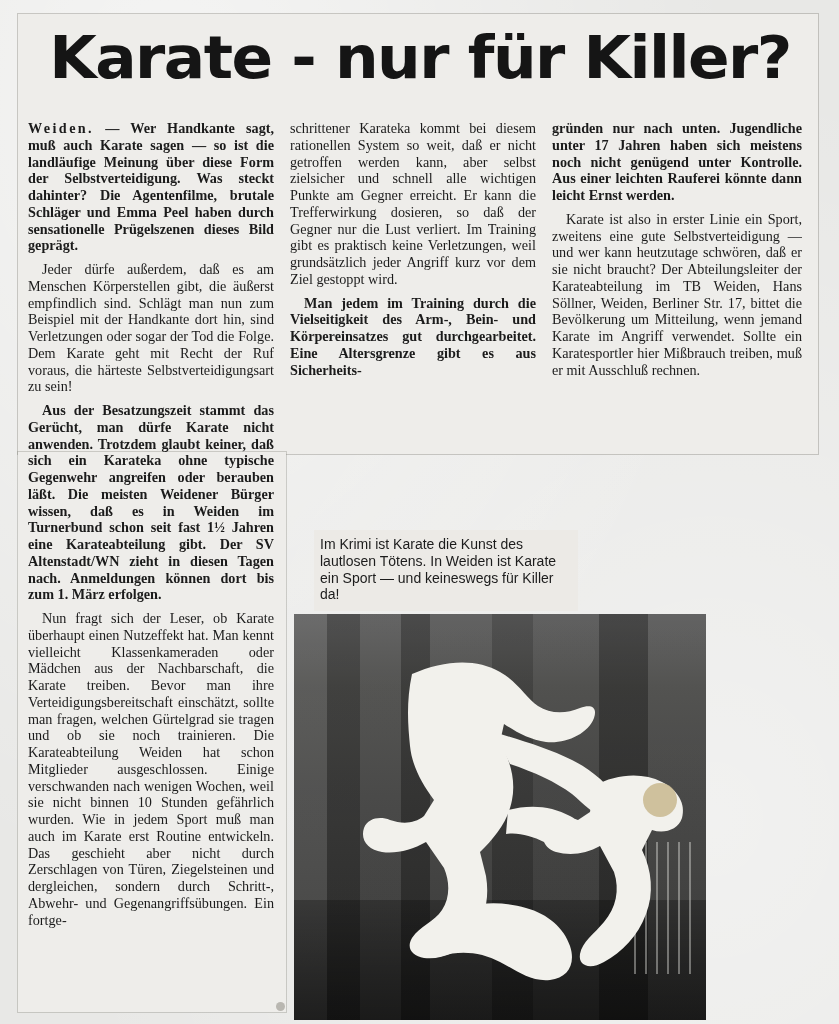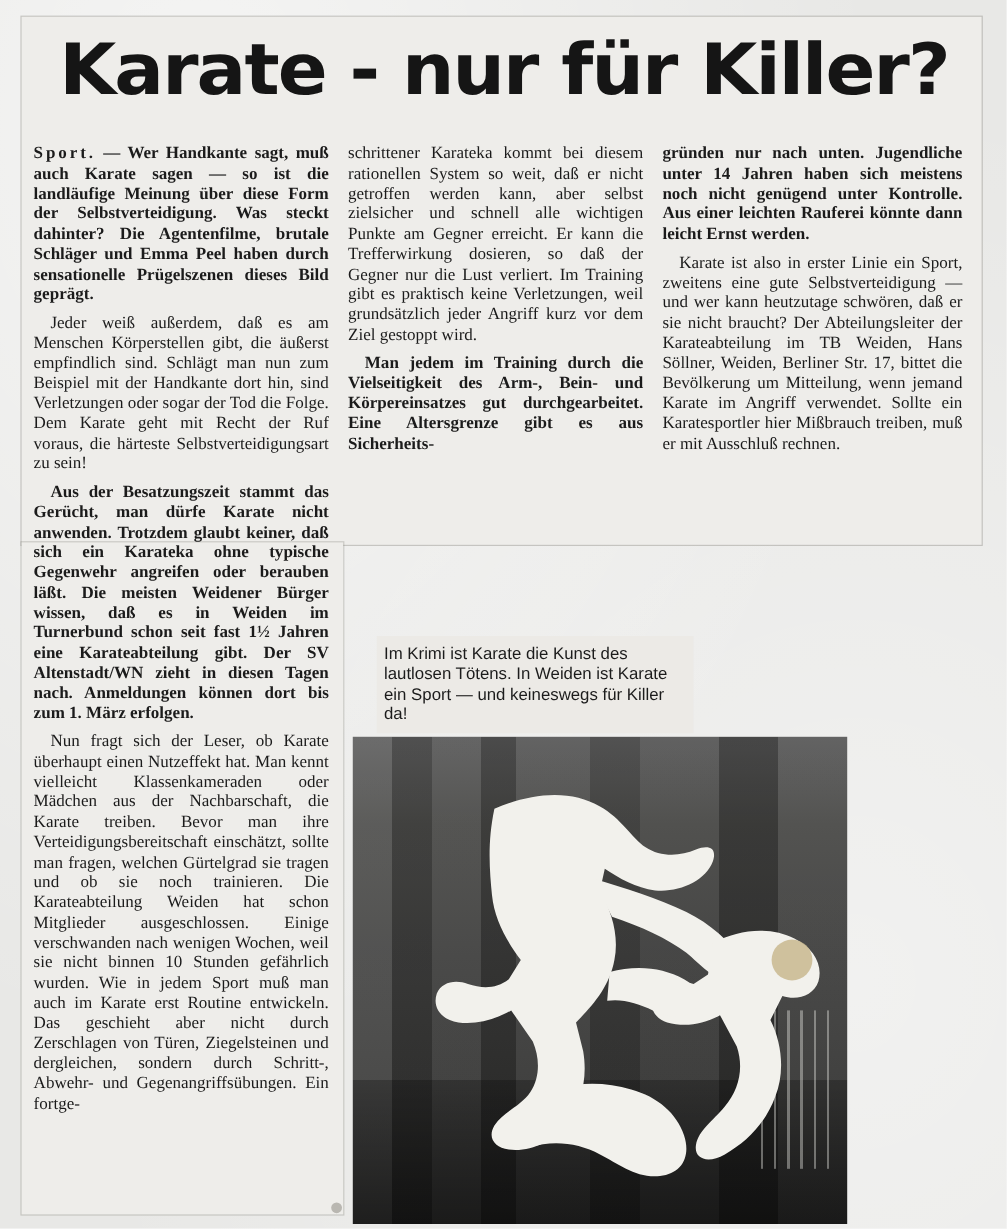--- a/index.html
+++ b/index.html
@@ -164,33 +164,33 @@
 <div class="page">
 
   <div class="clipping"></div>
   <div class="clipping2"></div>
 
   <div class="headline">Karate - nur für Killer?</div>
 
   <div class="cols">
 
     <div class="col c1">
-      <p class="first bold"><span class="lead">Sport.</span><span> — Wer Handkante sagt, muß auch Karate sagen — so ist die landläufige Meinung über diese Form der Selbstverteidigung. Was steckt dahinter? Die Agentenfilme, brutale Schläger und Emma Peel haben durch sensationelle Prügelszenen dieses Bild geprägt.</span></p>
-      <p>Jeder weiß außerdem, daß es am Menschen Körperstellen gibt, die äußerst empfindlich sind. Schlägt man nun zum Beispiel mit der Handkante dort hin, sind Verletzungen oder sogar der Tod die Folge. Dem Karate geht mit Recht der Ruf voraus, die härteste Selbstverteidigungsart zu sein!</p>
+      <p class="first bold"><span class="lead">Weiden.</span><span> — Wer Handkante sagt, muß auch Karate sagen — so ist die landläufige Meinung über diese Form der Selbstverteidigung. Was steckt dahinter? Die Agentenfilme, brutale Schläger und Emma Peel haben durch sensationelle Prügelszenen dieses Bild geprägt.</span></p>
+      <p>Jeder dürfe außerdem, daß es am Menschen Körperstellen gibt, die äußerst empfindlich sind. Schlägt man nun zum Beispiel mit der Handkante dort hin, sind Verletzungen oder sogar der Tod die Folge. Dem Karate geht mit Recht der Ruf voraus, die härteste Selbstverteidigungsart zu sein!</p>
       <p class="bold">Aus der Besatzungszeit stammt das Gerücht, man dürfe Karate nicht anwenden. Trotzdem glaubt keiner, daß sich ein Karateka ohne typische Gegenwehr angreifen oder berauben läßt. Die meisten Weidener Bürger wissen, daß es in Weiden im Turnerbund schon seit fast 1½ Jahren eine Karateabteilung gibt. Der SV Altenstadt/WN zieht in diesen Tagen nach. Anmeldungen können dort bis zum 1. März erfolgen.</p>
       <p>Nun fragt sich der Leser, ob Karate überhaupt einen Nutzeffekt hat. Man kennt vielleicht Klassenkameraden oder Mädchen aus der Nachbarschaft, die Karate treiben. Bevor man ihre Verteidigungsbereitschaft einschätzt, sollte man fragen, welchen Gürtelgrad sie tragen und ob sie noch trainieren. Die Karateabteilung Weiden hat schon Mitglieder ausgeschlossen. Einige verschwanden nach wenigen Wochen, weil sie nicht binnen 10 Stunden gefährlich wurden. Wie in jedem Sport muß man auch im Karate erst Routine entwickeln. Das geschieht aber nicht durch Zerschlagen von Türen, Ziegelsteinen und dergleichen, sondern durch Schritt-, Abwehr- und Gegenangriffsübungen. Ein fortge-</p>
     </div>
 
     <div class="col c2">
       <p class="first">schrittener Karateka kommt bei diesem rationellen System so weit, daß er nicht getroffen werden kann, aber selbst zielsicher und schnell alle wichtigen Punkte am Gegner erreicht. Er kann die Trefferwirkung dosieren, so daß der Gegner nur die Lust verliert. Im Training gibt es praktisch keine Verletzungen, weil grundsätzlich jeder Angriff kurz vor dem Ziel gestoppt wird.</p>
       <p class="bold">Man jedem im Training durch die Vielseitigkeit des Arm-, Bein- und Körpereinsatzes gut durchgearbeitet. Eine Altersgrenze gibt es aus Sicherheits-</p>
     </div>
 
     <div class="col c3">
-      <p class="first bold">gründen nur nach unten. Jugendliche unter 14 Jahren haben sich meistens noch nicht genügend unter Kontrolle. Aus einer leichten Rauferei könnte dann leicht Ernst werden.</p>
+      <p class="first bold">gründen nur nach unten. Jugendliche unter 17 Jahren haben sich meistens noch nicht genügend unter Kontrolle. Aus einer leichten Rauferei könnte dann leicht Ernst werden.</p>
       <p>Karate ist also in erster Linie ein Sport, zweitens eine gute Selbstverteidigung — und wer kann heutzutage schwören, daß er sie nicht braucht? Der Abteilungsleiter der Karateabteilung im TB Weiden, Hans Söllner, Weiden, Berliner Str. 17, bittet die Bevölkerung um Mitteilung, wenn jemand Karate im Angriff verwendet. Sollte ein Karatesportler hier Mißbrauch treiben, muß er mit Ausschluß rechnen.</p>
     </div>
 
   </div>
 
   <div class="photo-wrap">
     <div class="photo-caption">Im Krimi ist Karate die Kunst des lautlosen Tötens. In Weiden ist Karate ein Sport — und keineswegs für Killer da!</div>
 
     <div class="photo">
       <div class="wall"></div>

